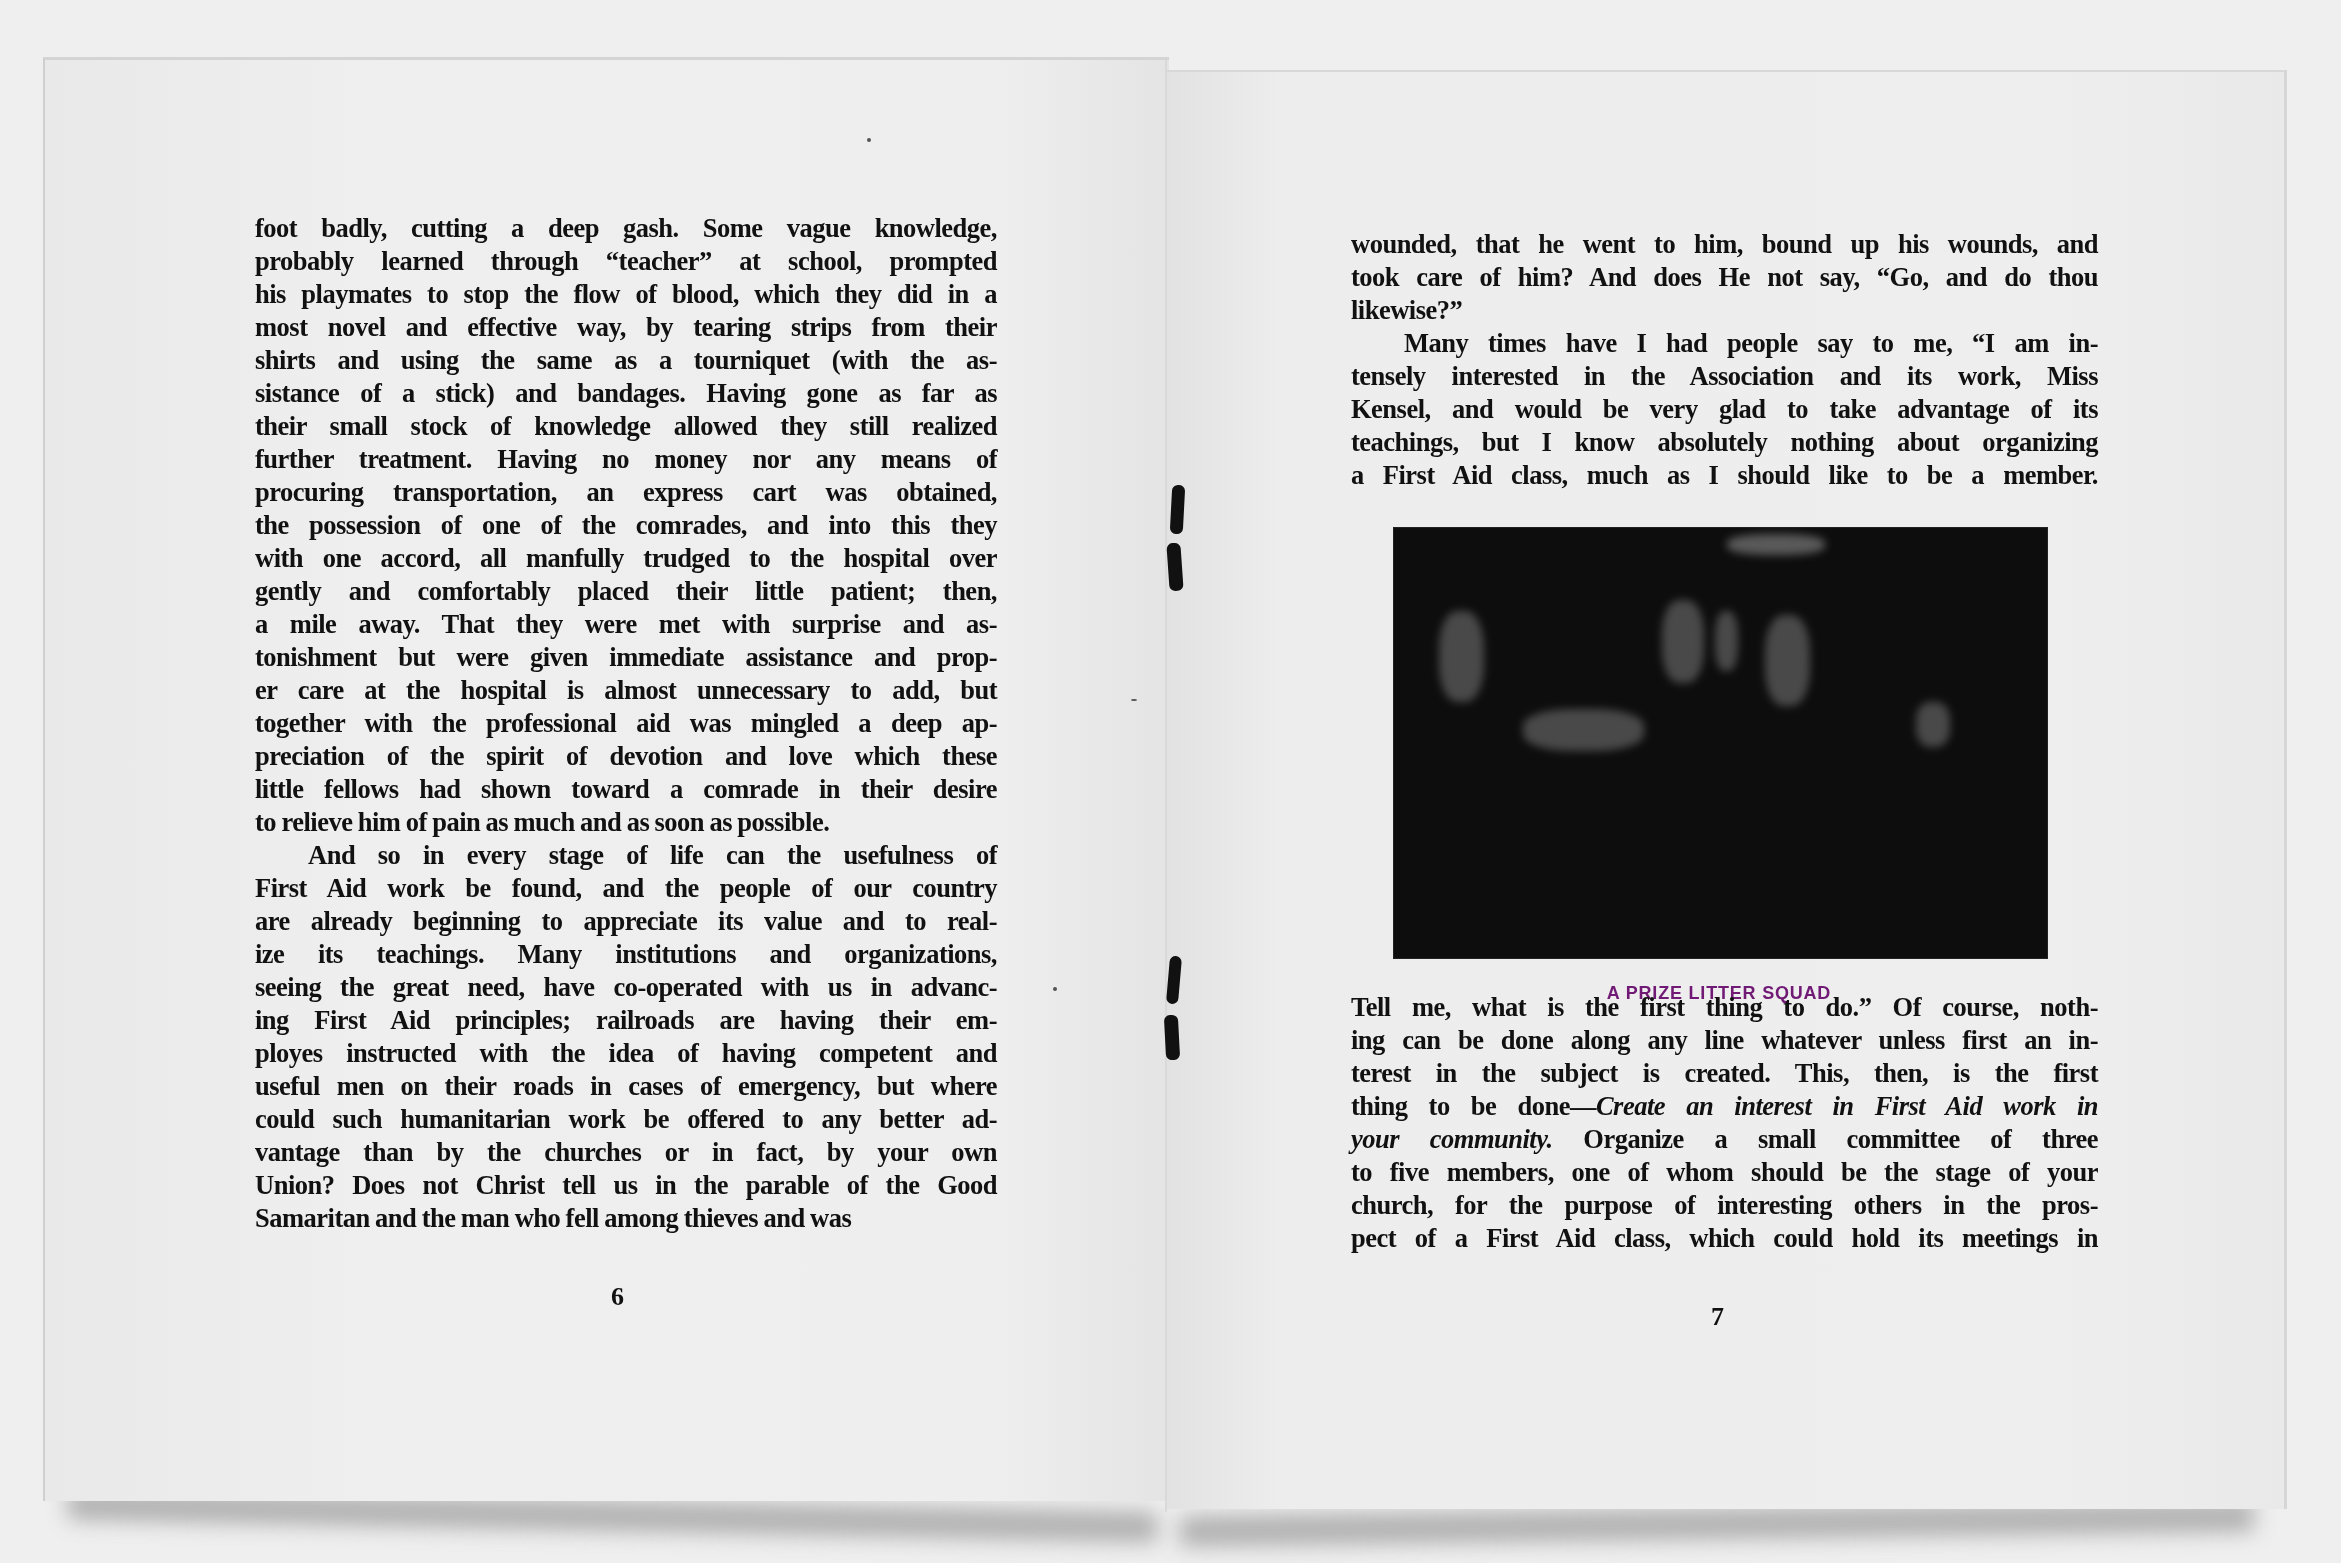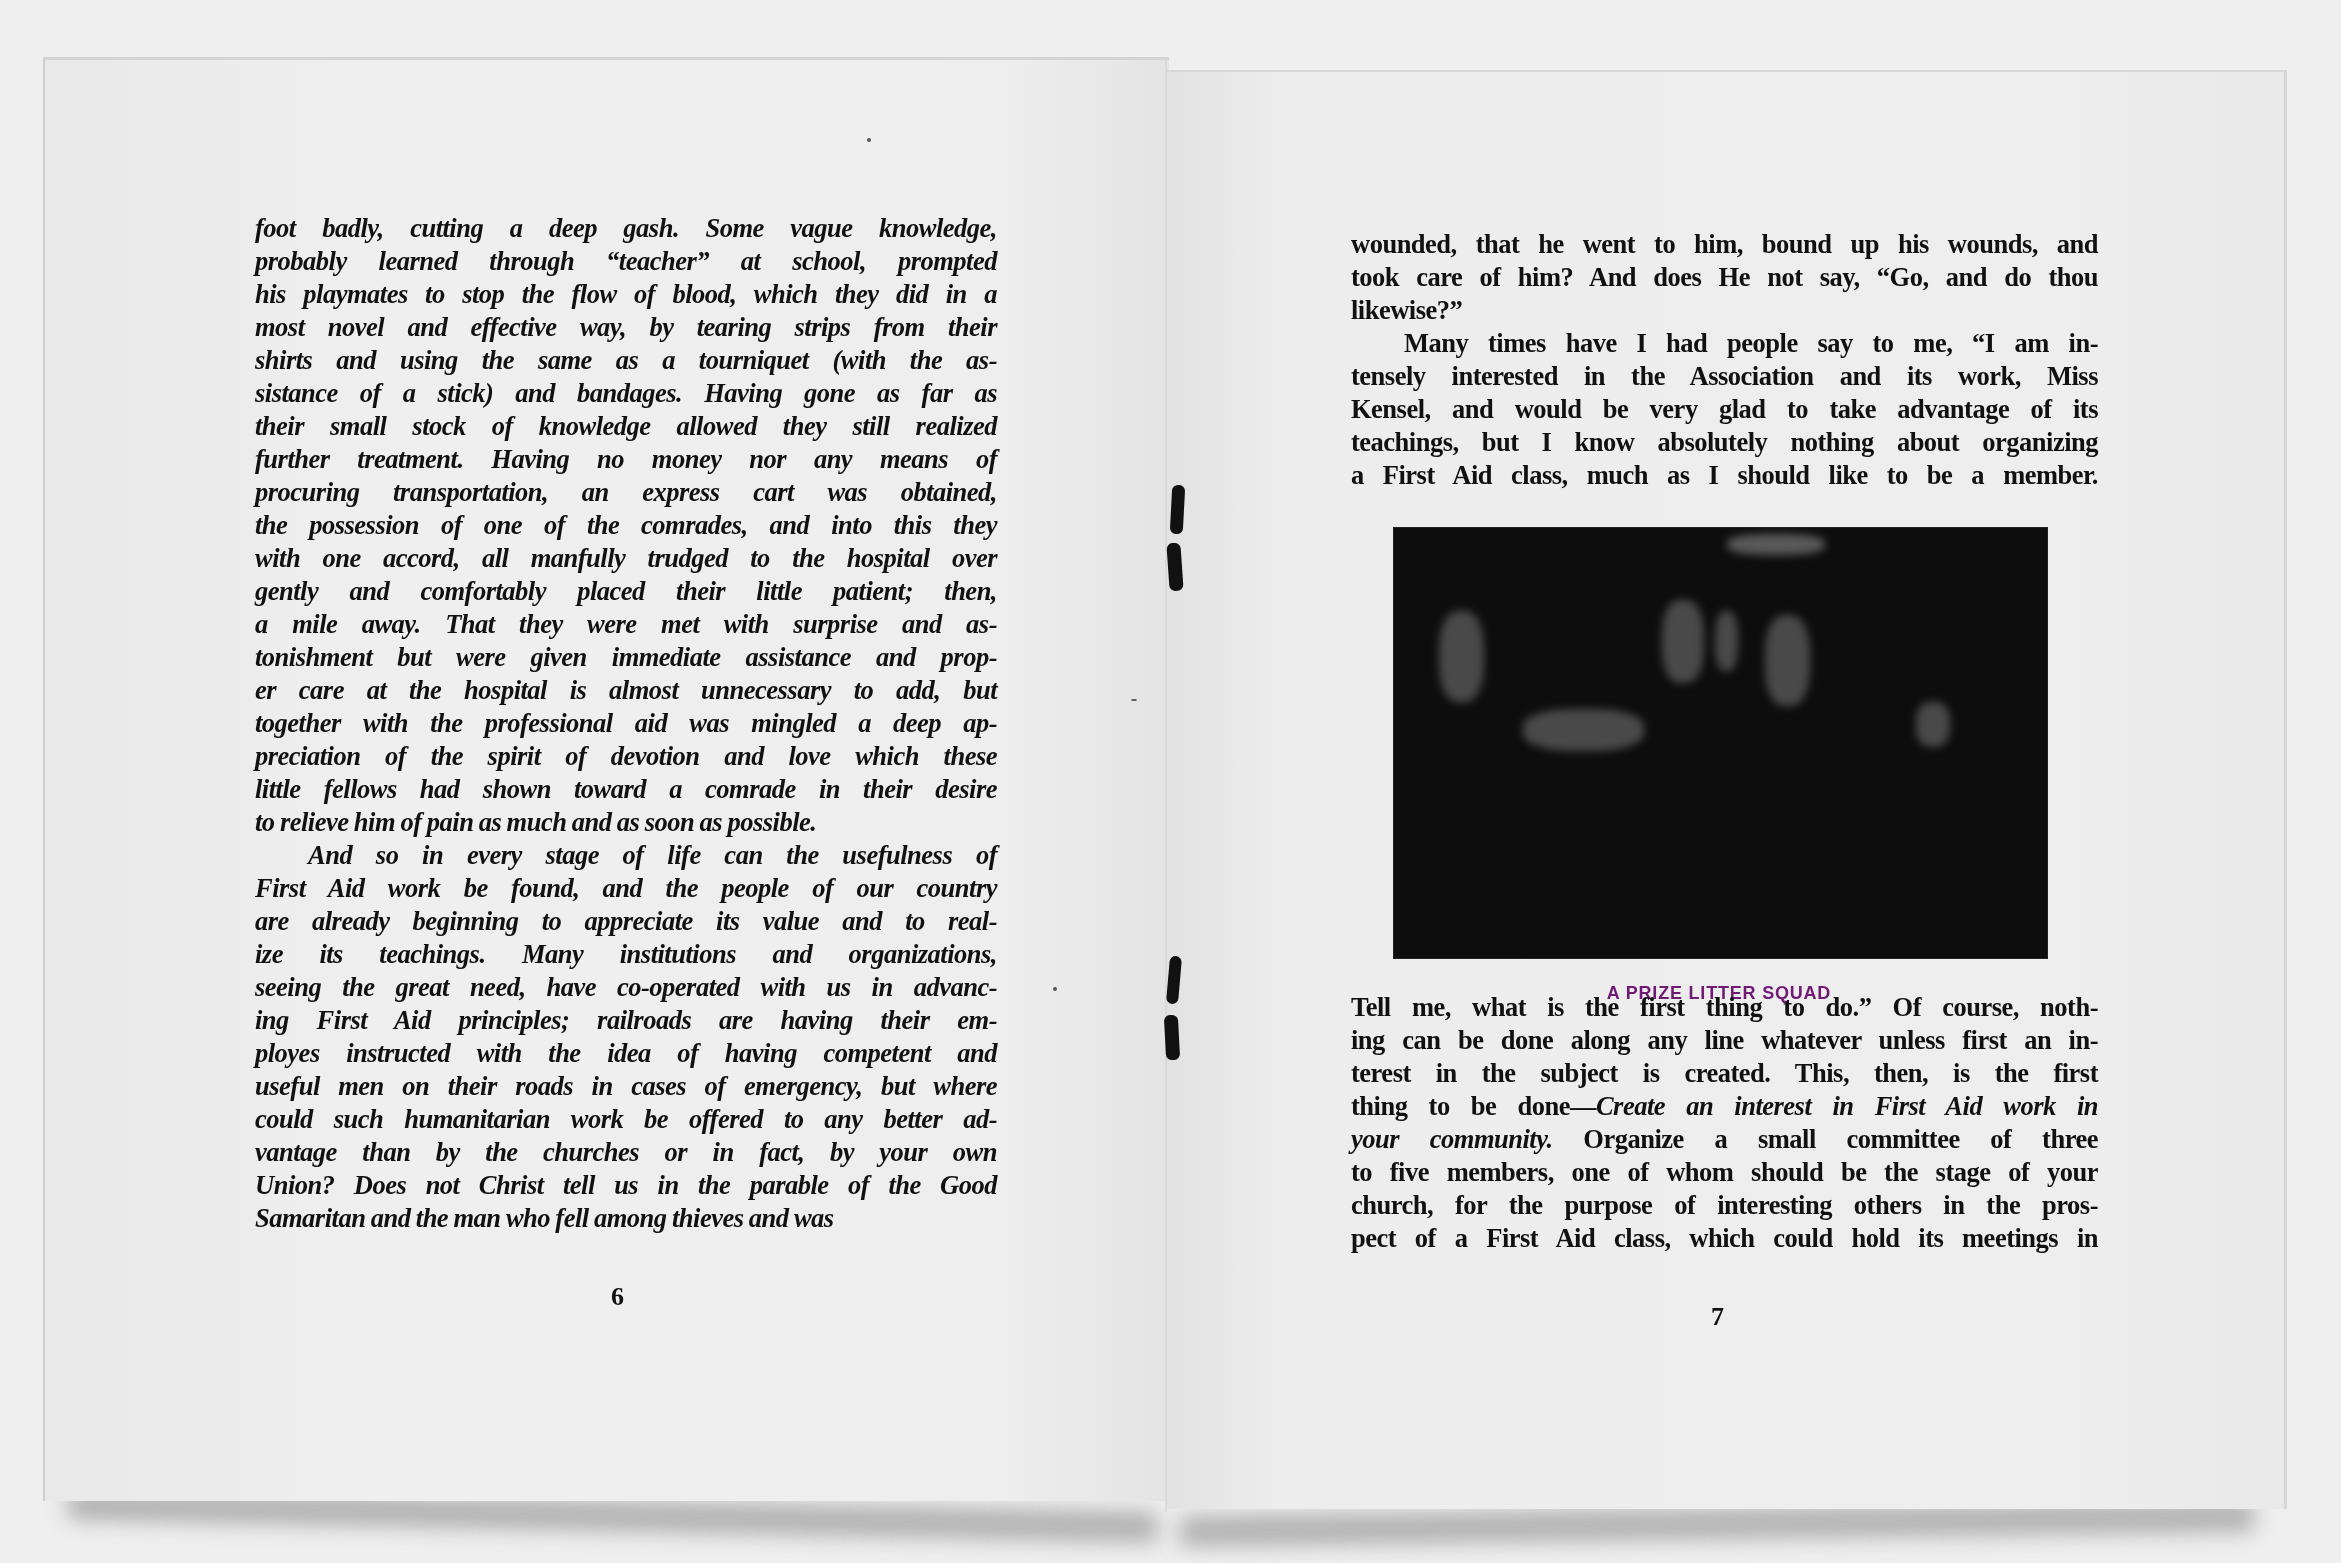--- a/index.html
+++ b/index.html
@@ -38,21 +38,21 @@
     letter-spacing: -0.5px;
     word-spacing: -0.8px;
   }
   .text-col .line {
     display: block; white-space: nowrap;
     text-align-last: justify; text-align: justify;
     height: 33px;
   }
   .text-col .line.last { text-align-last: left; }
   .text-col .line.indent { padding-left: 53px; }
-  .left-col { left: 255px; top: 212px; width: 742px; font-style: italic; }
+  .left-col { left: 255px; top: 212px; width: 742px; }
   .right-top { left: 1351px; top: 228px; width: 747px; }
   .right-bottom { left: 1351px; top: 991px; width: 747px; }
   .em { font-style: italic; }
   .photo {
     position: absolute; left: 1393px; top: 527px; width: 653px; height: 430px;
     background: #0d0d0d; border: 1.5px solid #222;
     overflow: hidden;
   }
   .photo .fig {
     position: absolute; background: #7a7a7a; opacity: 0.55; filter: blur(4.5px);

